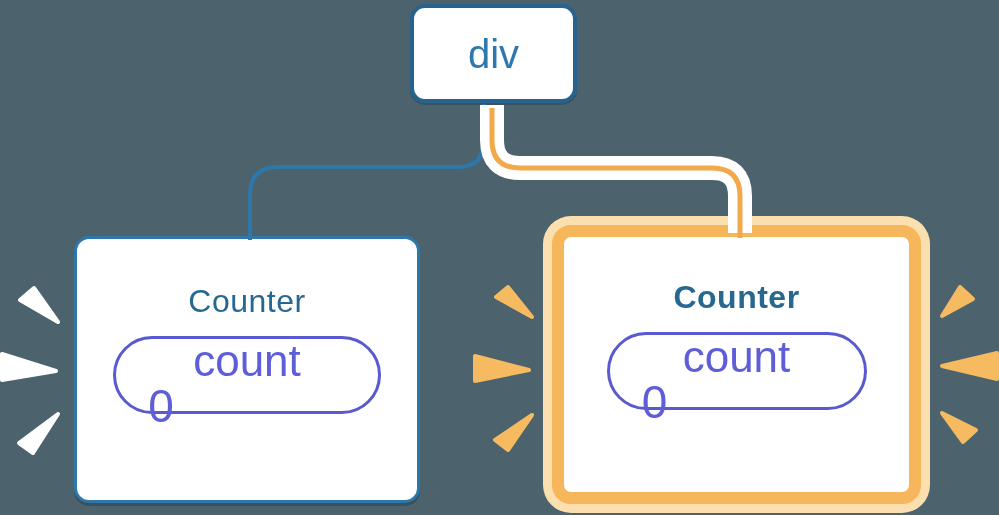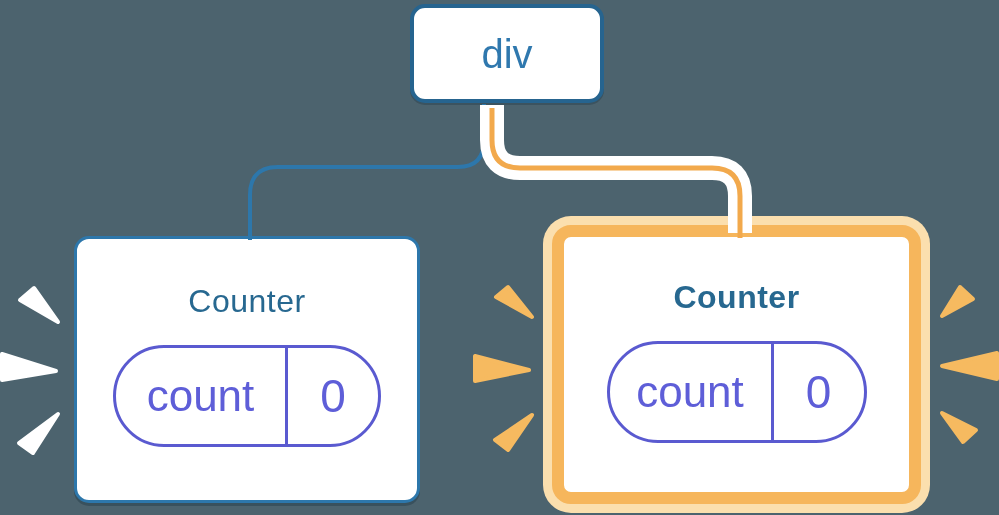--- a/index.html
+++ b/index.html
@@ -8,21 +8,21 @@
     --pill-text-purple:#5E5ED8; --orange-core:#F2A94C; --orange-border:#F6B65C;
     --orange-halo:#FBDFAE; --burst-orange:#F6BA60; --burst-white:#FFFFFF;
     --card-bg:#FFFFFF;
   }
   html,body{margin:0;padding:0;}
   body{font-family:"Liberation Sans", sans-serif; background:var(--background);}
   .canvas{position:relative; width:999px; height:515px; background:var(--background); overflow:hidden;}
 
   
   .node-root{
-    position:absolute; left:410px; top:4px; width:194px; height:99px;
+    position:absolute; left:410px; top:4px; width:167px; height:99px;
     background:var(--card-bg); border:4px solid var(--blue-dark); border-radius:15px;
     box-sizing:border-box; display:flex; align-items:center; justify-content:center;
     box-shadow:0 2px 0 rgba(10,35,50,.25); z-index:1;
   }
   .node-root .label{font-size:40px; font-weight:500; color:var(--node-text-blue); line-height:1;}
 
   .card-left{
     position:absolute; left:74px; top:236px; width:346px; height:267px;
     background:var(--card-bg); border:3.5px solid var(--blue-border); border-radius:15px;
     box-sizing:border-box; box-shadow:0 3px 0 rgba(10,35,50,.28); z-index:1;
@@ -36,22 +36,22 @@
   .card-right{
     width:100%; height:100%; background:var(--card-bg);
     border:12px solid var(--orange-border); border-radius:19px; box-sizing:border-box;
     display:flex; flex-direction:column; align-items:center; padding-top:44px;
   }
   .counter-title{font-size:32px; line-height:1; color:var(--title-teal); letter-spacing:.5px;}
   .w-med{font-weight:500;} .w-bold{font-weight:700;}
 
   
   .pill{
-    margin-top:28px; height:102px; border:3px solid var(--pill-purple); border-radius:60px;
-    box-sizing:border-box; display:flex; align-items:stretch; background:var(--card-bg);
+    margin-top:19px; height:78px; border:3px solid var(--pill-purple); border-radius:60px;
+    box-sizing:border-box; display:flex; align-items:stretch; background:var(--card-bg);flex-direction:column;
   }
   .pill.size-a{width:268px;} .pill.size-b{width:260px;}
   .pill .key{flex:1; display:flex; align-items:center; justify-content:center;}
   .pill .divider{width:3px; background:var(--pill-purple);}
   .pill .value{width:90px; display:flex; align-items:center; justify-content:center;}
   .pill .key span{font-size:44px; color:var(--pill-text-purple); line-height:1;}
   .pill .value span{font-size:46px; color:var(--pill-text-purple); line-height:1;}
 
   
   svg.layer{position:absolute; left:0; top:0; z-index:5; pointer-events:none;}

